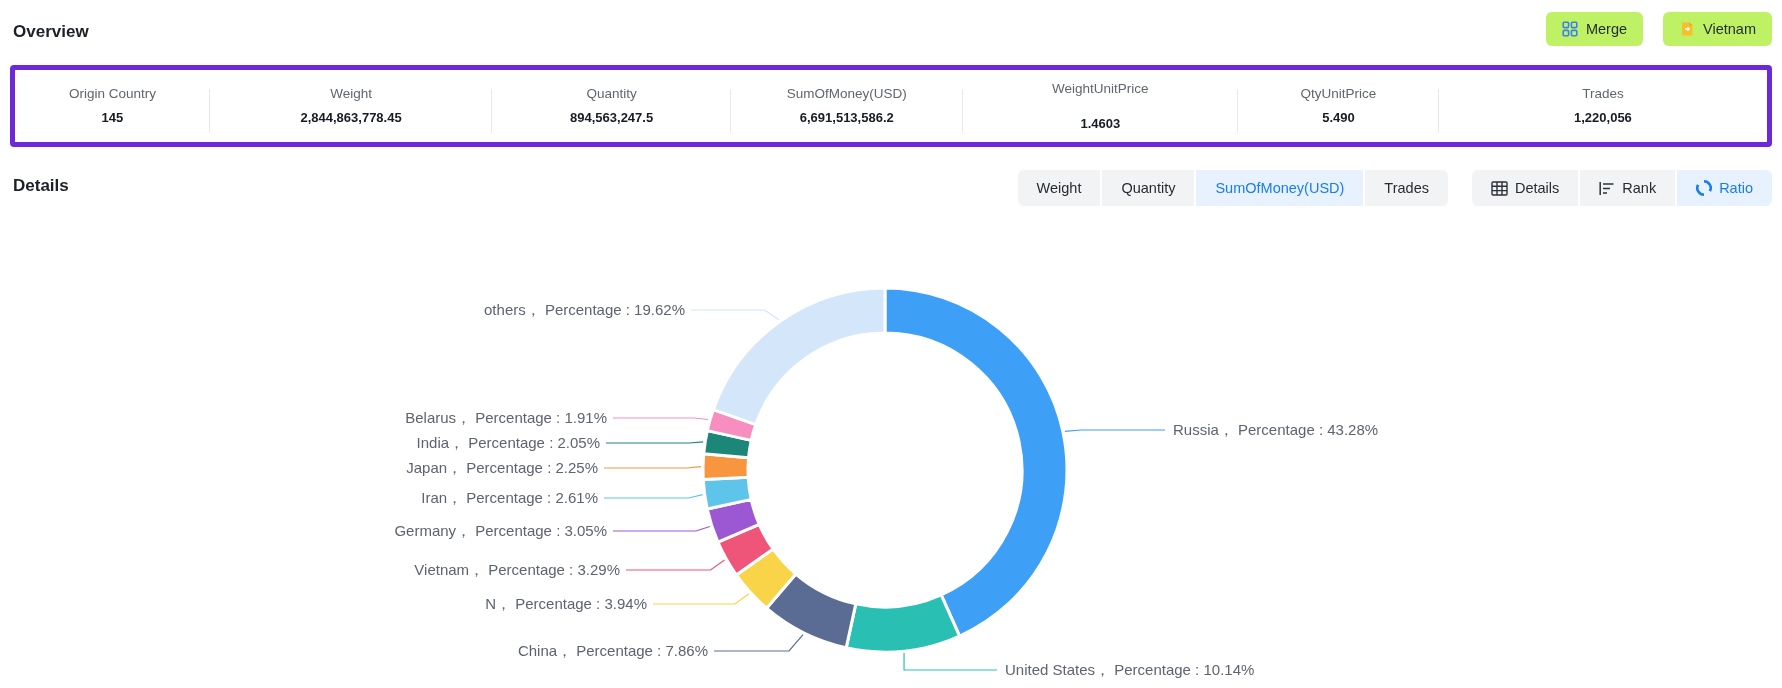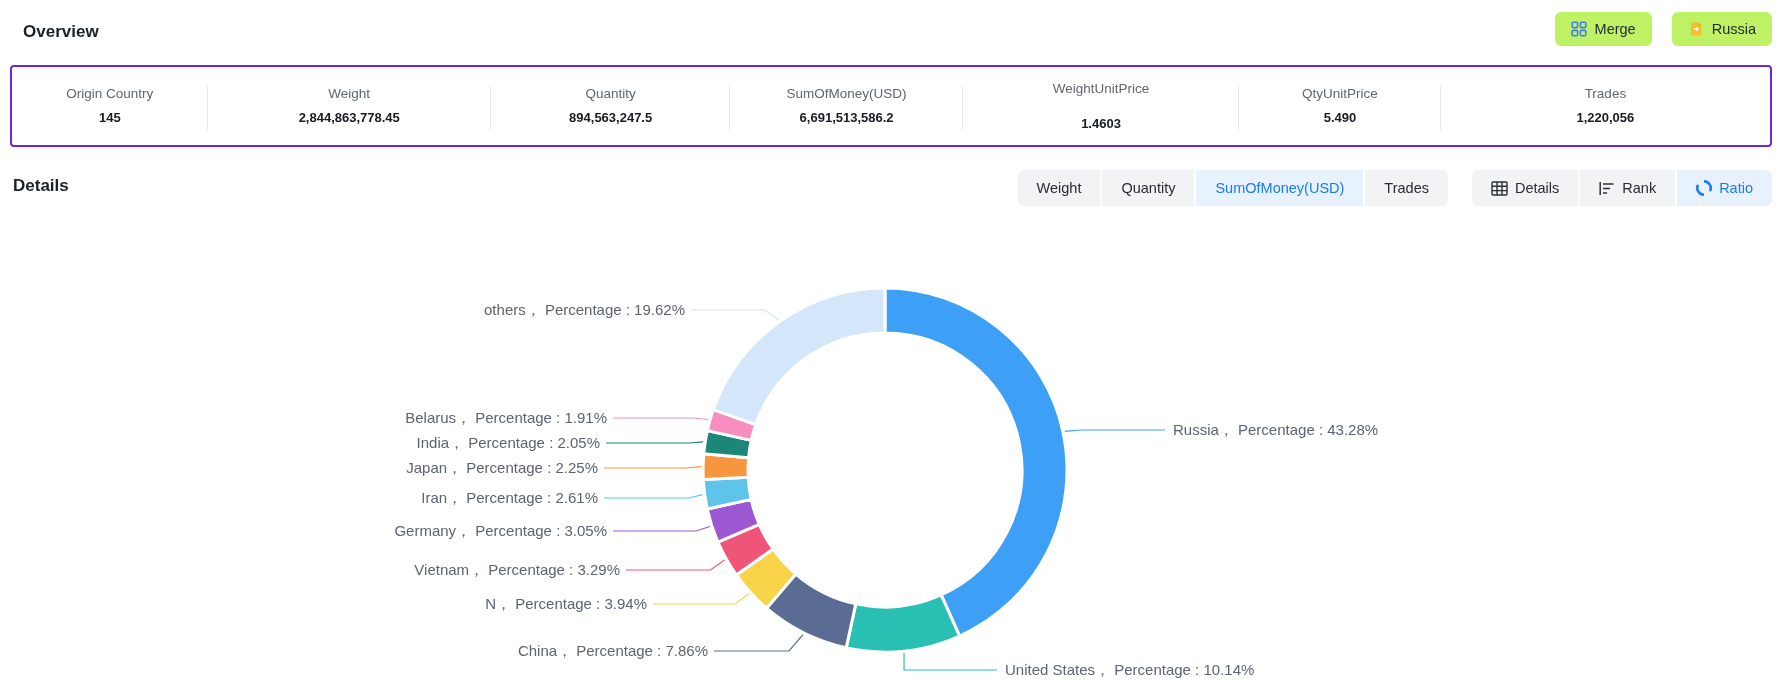--- a/index.html
+++ b/index.html
@@ -1,30 +1,30 @@
 <!DOCTYPE html>
 <html><head>
 <meta charset="utf-8">
 <style>
   * { margin:0; padding:0; box-sizing:border-box; }
   html,body { background:#fff; }
   body { font-family:"Liberation Sans","DejaVu Sans",sans-serif; color:#1f242b; }
   .page { position:relative; width:1782px; height:688px; background:#fff; overflow:hidden; }
 
   
-  .hdr-title { position:absolute; left:13px; top:22px; font-size:17px; font-weight:bold; color:#1c2128;margin-left:10px; }
+  .hdr-title { position:absolute; left:13px; top:22px; font-size:17px; font-weight:bold; color:#1c2128; }
   .hdr-btns { position:absolute; right:10px; top:12px; display:flex; gap:20px; }
   .btn { display:flex; align-items:center; gap:8px; height:34px; padding:0 16px;
          background:#bef264; border:none; border-radius:6px; font-size:14.5px; color:#272c33;
          font-family:inherit; cursor:pointer; }
   .btn svg { display:block; }
 
   
   .stats-card { position:absolute; left:10px; right:10px; top:65px; height:82px;
-                border:2px solid #6d28d9; border-radius:4px; background:#fff;
+                border:5px solid #6d28d9; border-radius:4px; background:#fff;
                 display:flex; align-items:center; }
   .stat { display:flex; flex-direction:column; align-items:center; justify-content:center;
           gap:3px; height:100%; padding-top:2px; position:relative; }
   .stat:not(:last-child)::after { content:""; position:absolute; right:0; top:19px; width:1px; height:44px; background:#e7e8ea; }
   .stat .lbl { font-size:13.5px; color:#5f666e; line-height:19px; }
   .stat .val { font-size:13px; font-weight:bold; color:#171c23; line-height:24px; }
   .stat:nth-child(1){ flex:196 0 0; } .stat:nth-child(2){ flex:284 0 0; }
   .stat:nth-child(3){ flex:240 0 0; } .stat:nth-child(4){ flex:233 0 0; }
   .stat:nth-child(5){ flex:277 0 0;gap:14px; } .stat:nth-child(6){ flex:202 0 0; }
   .stat:nth-child(7){ flex:330 0 0; }
@@ -64,21 +64,21 @@
       <span>Merge</span>
     </button>
     <button class="btn">
       <span>
         <svg width="16" height="16" viewBox="0 0 16 16">
           <path d="M3 1.5 h7.5 l3 3 V14.5 H3 Z" fill="#f9be2b"></path>
           <path d="M10.5 1.5 l3 3 h-3 Z" fill="#e9a416"></path>
           <path d="M6 8 h4 M8.4 6.2 L10.2 8 L8.4 9.8" stroke="#fff" stroke-width="1.4" fill="none"></path>
         </svg>
       </span>
-      <span>Russia</span>
+      <span>Vietnam</span>
     </button>
   </div>
 
   <div class="stats-card">
     <div class="stat">
       <div class="lbl">Origin Country</div>
       <div class="val">145</div>
     </div>
     <div class="stat">
       <div class="lbl">Weight</div>

